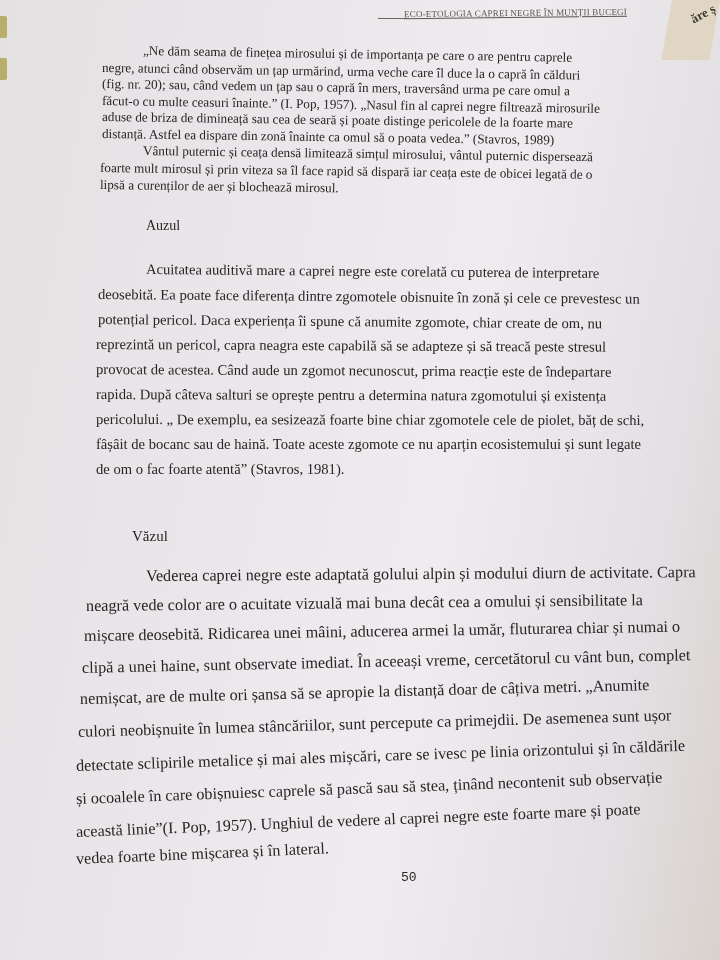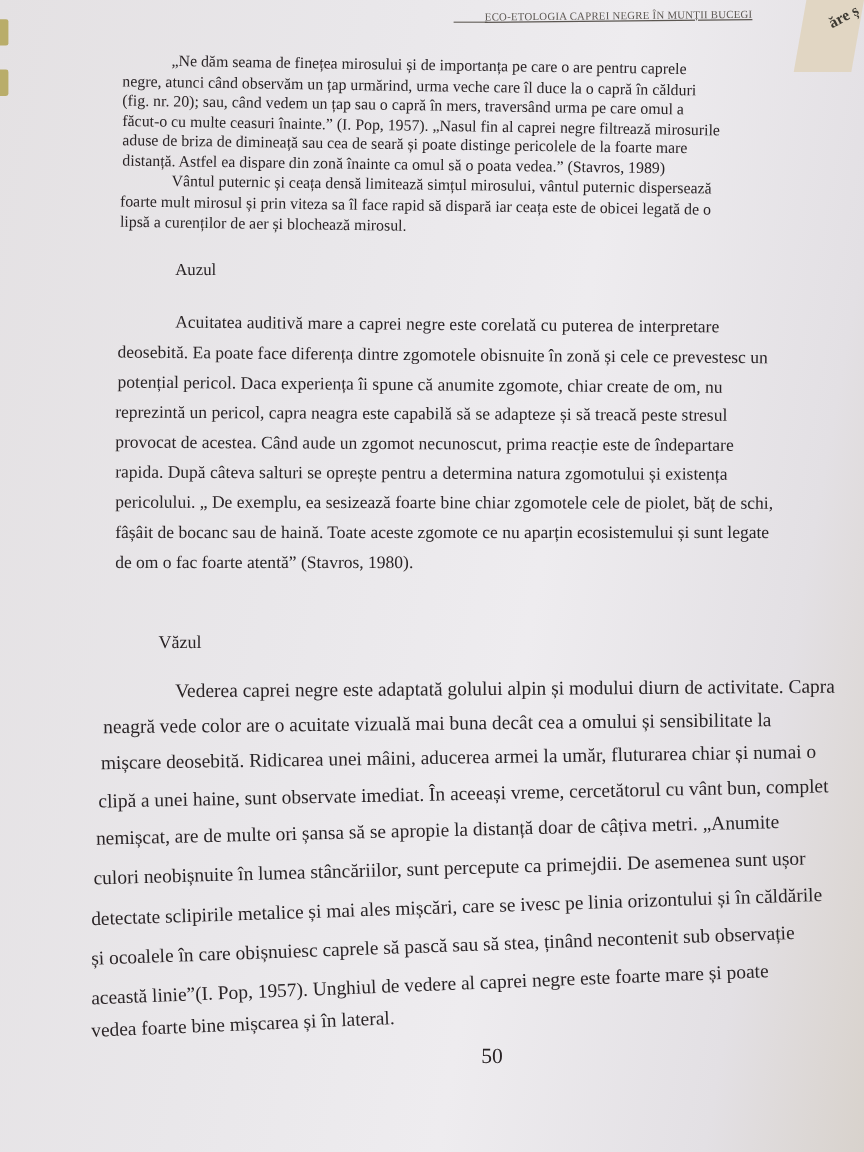--- a/index.html
+++ b/index.html
@@ -81,21 +81,22 @@
     .p2 .line { font-size: 14.6px; }
     .p3 .line { font-size: 16.2px; }
     .heading {
       position: absolute;
       white-space: nowrap;
     }
     .page-number {
       position: absolute;
       left: 401px;
       top: 870px;
-      font-size: 18px;
+      font-size: 13px;
+      font-family: Liberation Mono, monospace;
     }
   </style>
 </head>
 <body>
 
 <div class="photo">
 
   <div class="left-binding">
     <div class="binding-tab" style="top:16px;height:22px;"></div>
     <div class="binding-tab" style="top:58px;height:22px;"></div>
@@ -123,21 +124,21 @@
 
   <div class="p2">
     <div class="line" style="left:146px;top:261px;transform:rotate(0.5deg);">Acuitatea auditivă mare a caprei negre este corelată  cu puterea de interpretare</div>
     <div class="line" style="left:98px;top:286px;transform:rotate(0.5deg);">deosebită. Ea poate face diferența dintre zgomotele obisnuite în zonă și cele ce prevestesc un</div>
     <div class="line" style="left:98px;top:311px;transform:rotate(0.5deg);">potențial pericol. Daca experiența îi spune că anumite zgomote, chiar create de om, nu</div>
     <div class="line" style="left:96px;top:336px;transform:rotate(0.3deg);">reprezintă un pericol, capra neagra este capabilă să se adapteze și să treacă peste stresul</div>
     <div class="line" style="left:96px;top:361px;transform:rotate(0.3deg);">provocat de acestea.   Când aude un zgomot necunoscut, prima reacție este de îndepartare</div>
     <div class="line" style="left:96px;top:386px;transform:rotate(0.2deg);">rapida. După câteva salturi se oprește pentru a determina natura zgomotului și existența</div>
     <div class="line" style="left:96px;top:411px;transform:rotate(0.1deg);">pericolului. „ De exemplu, ea sesizează foarte bine chiar zgomotele cele de piolet, băț de schi,</div>
     <div class="line" style="left:96px;top:436px;transform:rotate(0deg);">fâșâit de bocanc sau de haină. Toate aceste zgomote ce nu aparțin ecosistemului și sunt legate</div>
-    <div class="line" style="left:96px;top:461px;transform:rotate(0deg);">de om o fac foarte atentă” (Stavros, 1980).</div>
+    <div class="line" style="left:96px;top:461px;transform:rotate(0deg);">de om o fac foarte atentă” (Stavros, 1981).</div>
   </div>
 
   <div class="heading" style="left:132px;top:528px;font-size:15px;text-align:right;">Văzul</div>
 
   <div class="p3">
     <div class="line" style="left:146px;top:567px;transform:rotate(-0.4deg);">Vederea caprei negre este adaptată golului alpin și modului diurn de activitate.  Capra</div>
     <div class="line" style="left:86px;top:597px;transform:rotate(-0.6deg);">neagră vede color are o acuitate vizuală mai buna decât cea a omului   și sensibilitate la</div>
     <div class="line" style="left:84px;top:627px;transform:rotate(-0.9deg);">mișcare  deosebită. Ridicarea unei mâini,  aducerea armei la umăr, fluturarea chiar și numai o</div>
     <div class="line" style="left:82px;top:659px;transform:rotate(-1.2deg);">clipă a unei haine, sunt observate imediat. În aceeași vreme, cercetătorul cu vânt bun, complet</div>
     <div class="line" style="left:80px;top:690px;transform:rotate(-1.4deg);">nemișcat, are de multe ori șansa să se apropie   la distanță doar de câțiva metri. „Anumite</div>

